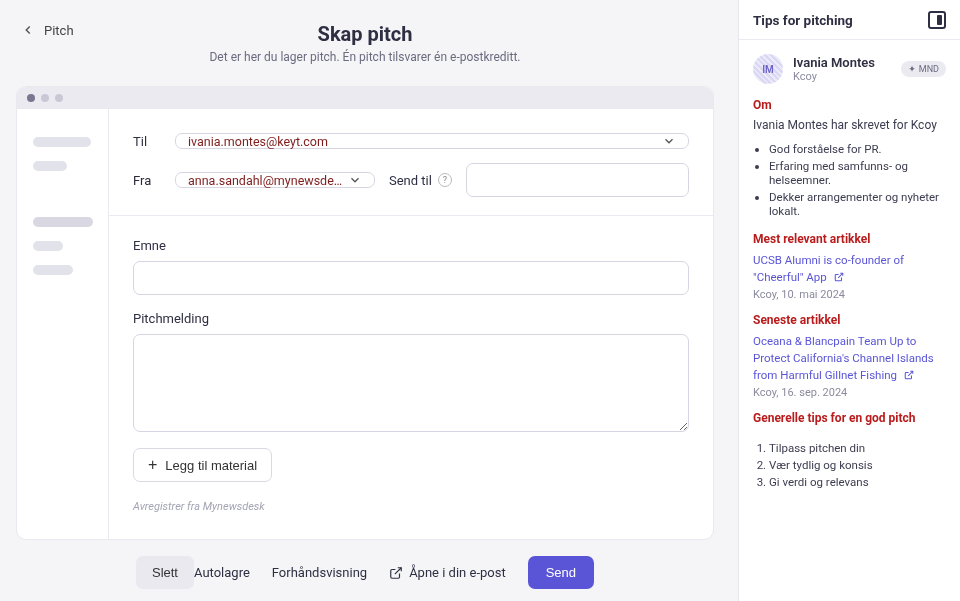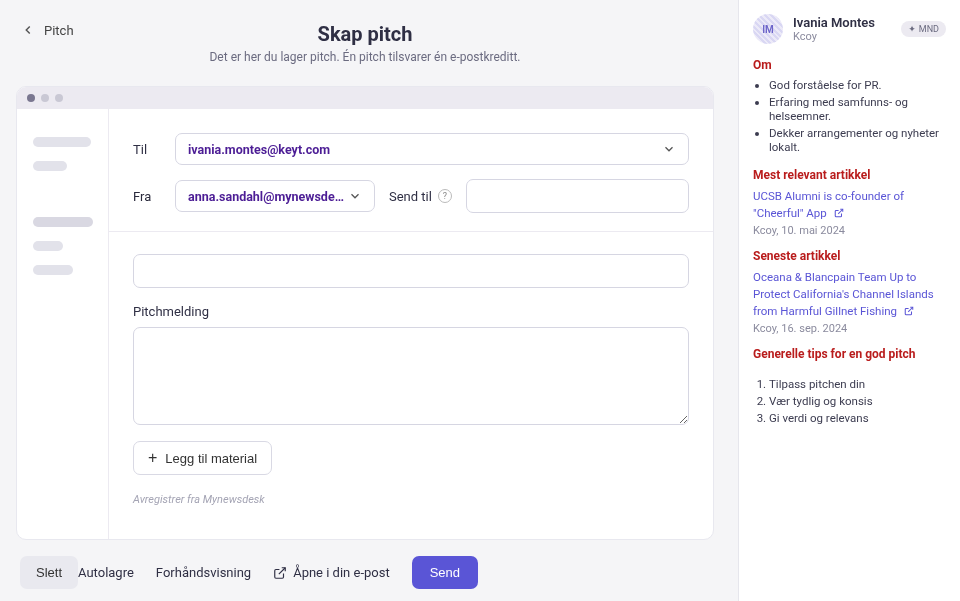--- a/index.html
+++ b/index.html
@@ -30,41 +30,41 @@
   .dot.first { background:#7a7790; }
 
   .card-body { display:flex; flex:1; }
   .skel { width: 92px; border-right: 1px solid #eceaf1; padding: 28px 16px; display:flex; flex-direction:column; gap:14px; }
   .skel .bar { height:10px; border-radius:5px; background:#e2e2ea; }
   .skel .bar.s1{width:58px;} .skel .bar.s2{width:34px;} .skel .bar.s3{width:60px;background:#d9d8e2;} .skel .bar.s4{width:30px;} .skel .bar.s5{width:40px;}
 
   .form { flex:1; padding: 24px 24px; display:flex; flex-direction:column; }
   .row { display:flex; align-items:center; gap:14px; margin-bottom: 14px; }
   .row label { width: 28px; font-size: 13px; color:#2f2f44; }
-  .select { flex:1; border:1px solid #d6d6e2; border-radius:7px; height:32px; padding:0 12px; display:flex; align-items:center; justify-content:space-between; font-size:12.5px; color:#4c1d95; background:#fff;font-weight:bold; }
+  .select { flex:1; border:1px solid #d6d6e2; border-radius:7px; height:16px; padding:0 12px; display:flex; align-items:center; justify-content:space-between; font-size:12.5px; color:#7f1d1d; background:#fff; }
   .select.small { flex:0 0 auto; width: 200px; }
   .chev-down { width:14px;height:14px;color:#555; }
 
   .row2 { display:flex; align-items:center; gap:14px; margin-bottom: 10px; }
   .svar-lbl { display:flex; gap:6px; align-items:center; font-size:13px; color:#2f2f44;}
   .info { width:14px;height:14px;border-radius:50%;border:1px solid #bbb;display:flex;align-items:center;justify-content:center;font-size:9px;color:#888;}
   .input { flex:1; border:1px solid #d6d6e2; border-radius:7px; height:34px; padding:0 12px; font-size:12.5px; }
 
   .sect-divider { height:1px; background:#eceaf1; margin: 8px -24px 22px -24px; }
 
   .field-lbl { font-size:13px; color:#2f2f44; margin-bottom:8px; }
   .text-input { width:100%; border:1px solid #d6d6e2; border-radius:7px; height:34px; padding:0 12px; font-size:12.5px; }
   .textarea { width:100%; border:1px solid #d6d6e2; border-radius:7px; height:98px; padding:10px 12px; font-size:12.5px; resize: both; font-family: inherit; }
 
   .add-btn { margin-top:16px; border:1px solid #d9d9e4; background:#fff; border-radius:7px; height:34px; padding:0 14px; display:inline-flex; align-items:center; gap:8px; font-size:13px; color:#333; cursor:pointer; align-self:flex-start;}
   .plus { font-size:16px; line-height:1; }
 
   .unreg { margin-top: 18px; font-size: 11px; font-style: italic; color:#a4a4b4; }
 
-  .footer { display:flex; justify-content:flex-start; align-items:center; margin-top: 16px; padding: 0 4px; }
+  .footer { display:flex; justify-content:center; align-items:center; margin-top: 16px; padding: 0 4px; }
   .btn-ghost { border:none; background:#e9e9ef; color:#333; padding: 9px 16px; border-radius:7px; font-size:13px; cursor:pointer;}
   .footer-right { display:flex; align-items:center; gap:22px; font-size:13px; color:#2f2f44; }
   .footer-right .link { cursor:pointer; display:flex; gap:6px; align-items:center;}
   .ext-icon { width:14px;height:14px; }
   .btn-primary { border:none; background:#5a55d6; color:#fff; padding:9px 18px; border-radius:7px; font-size:13px; cursor:pointer;}
 
   
   .side-hdr { display:flex; justify-content:space-between; align-items:center; height:40px; padding:0 14px; border-bottom:1px solid #eceaf1; }
   .side-hdr h2 { font-size:13.5px; font-weight:700; color:#2f2f44; }
   .panel-icon { width:18px;height:18px;border:2px solid #2f2f44;border-radius:3px;position:relative;}
@@ -147,20 +147,21 @@
           </div>
           <div class="svar-lbl">
             <span>Send til</span>
             <span class="info">?</span>
           </div>
           <input class="input" value="" style="">
         </div>
 
         <div class="sect-divider"></div>
 
+        <div class="field-lbl">Emne</div>
         <input class="text-input" value="" style="">
 
         <div class="field-lbl" style="margin-top:16px">Pitchmelding</div>
         <textarea class="textarea" style=""></textarea>
 
         <button class="add-btn">
           <span class="plus">+</span>
           <span>Legg til material</span>
         </button>
 
@@ -181,36 +182,41 @@
             <line x1="10" y1="14" x2="21" y2="3"></line>
           </svg>
         <span>Åpne i din e-post</span>
       </span>
       <button class="btn-primary">Send</button>
     </div>
   </div>
 </div>
 
 <aside class="side">
+  <div class="side-hdr">
+    <h2>Tips for pitching</h2>
+    <div class="panel-icon"></div>
+  </div>
   <div class="side-body">
     <div class="profile">
       <div class="profile-left">
         <div class="avatar">IM</div>
         <div>
           <div class="p-name">Ivania Montes</div>
           <div class="p-sub">Kcoy</div>
         </div>
       </div>
       <div class="badge">
         <span>✦</span>
         <span>MND</span>
       </div>
     </div>
 
     <div class="sh">Om</div>
+    <div class="about">Ivania Montes har skrevet for Kcoy</div>
     <ul class="bullets">
       <li>God forståelse for PR.</li>
       <li>Erfaring med samfunns- og helseemner.</li>
       <li>Dekker arrangementer og nyheter lokalt.</li>
     </ul>
 
     <div class="sh">Mest relevant artikkel</div>
     <a href="#" class="article-link">
       <span>UCSB Alumni is co-founder of "Cheerful" App</span>
       <svg class="ext-sm" viewBox="0 0 24 24" fill="none" stroke="#5a55d6" stroke-width="2.5">

